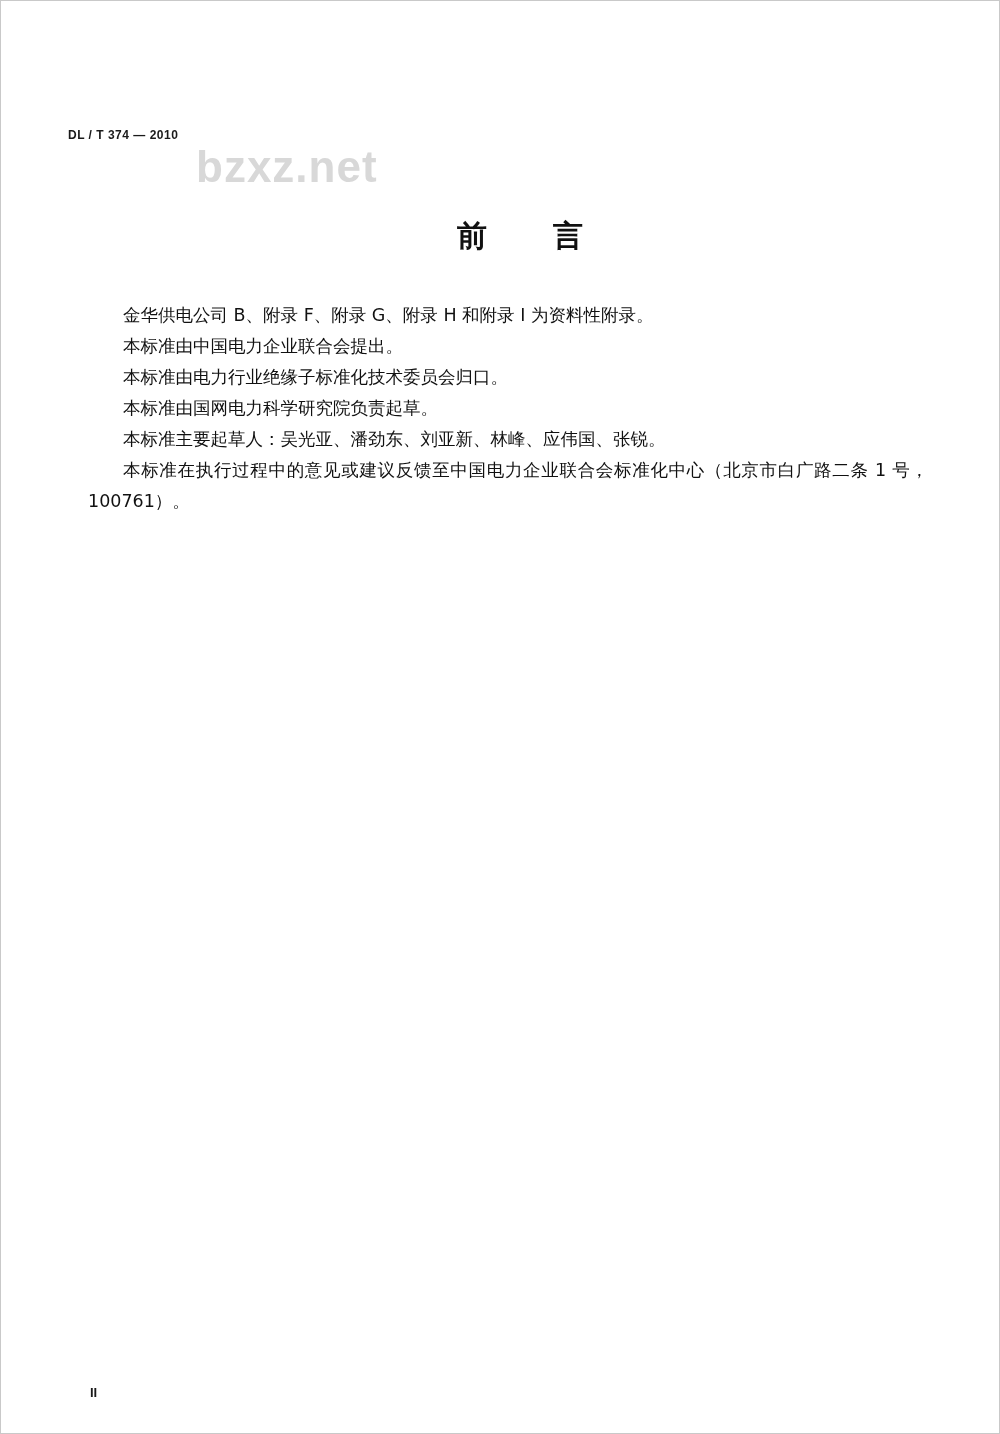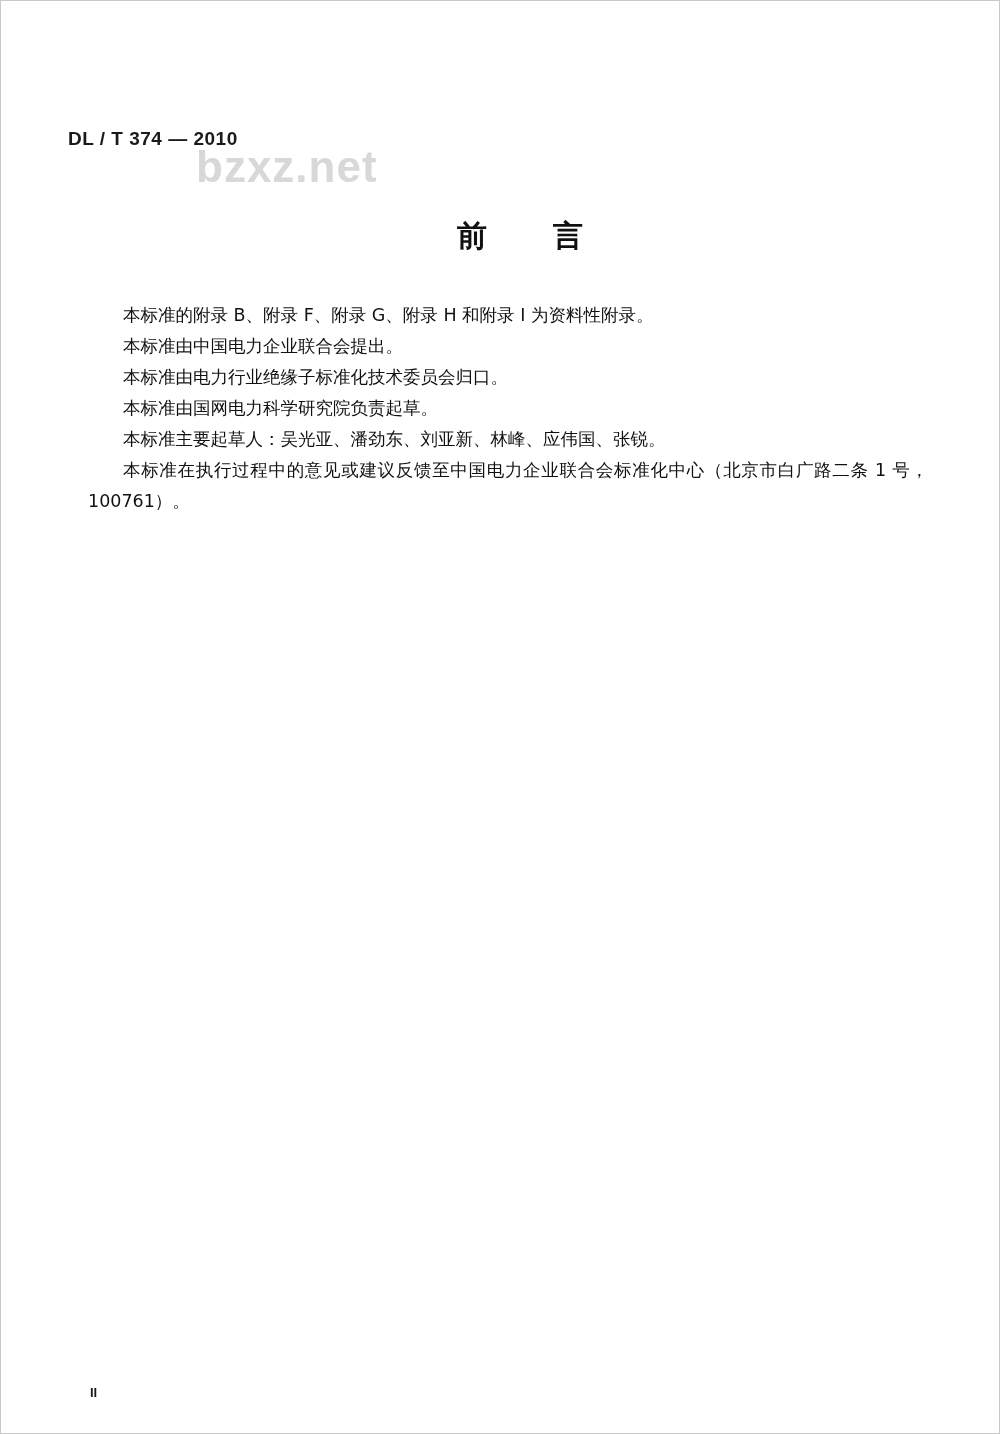--- a/index.html
+++ b/index.html
@@ -22,21 +22,21 @@
     left: 0; top: 0; right: 0; bottom: 0;
     border: 1px solid #c9c9c9;
     pointer-events: none;
   }
   .std-code {
     position: absolute;
     left: 68px;
     top: 128px;
     font-family: "Liberation Sans", sans-serif;
     font-weight: bold;
-    font-size: 19px;
+    font-size: 12px;
     letter-spacing: 0.5px;
     color: #1a1a1a;
     white-space: nowrap;
   }
   .watermark {
     position: absolute;
     left: 196px;
     top: 142px;
     font-family: "Liberation Sans", sans-serif;
     font-weight: bold;
@@ -92,21 +92,21 @@
 <div class="page">
   <div class="page-border"></div>
 
   <div class="std-code">DL / T 374 — 2010</div>
 
   <div class="watermark">bzxz.net</div>
 
   <div class="doc-title">前　言</div>
 
   <div class="body-block">
-    <p class="para">本标准的附录 B、附录 F、附录 G、附录 H 和附录 I 为资料性附录。</p>
+    <p class="para">金华供电公司 B、附录 F、附录 G、附录 H 和附录 I 为资料性附录。</p>
     <p class="para">本标准由中国电力企业联合会提出。</p>
     <p class="para">本标准由电力行业绝缘子标准化技术委员会归口。</p>
     <p class="para">本标准由国网电力科学研究院负责起草。</p>
     <p class="para">本标准主要起草人：吴光亚、潘劲东、刘亚新、林峰、应伟国、张锐。</p>
     <p class="para">本标准在执行过程中的意见或建议反馈至中国电力企业联合会标准化中心（北京市白广路二条 1 号，100761）。</p>
   </div>
 
   <div class="page-number">II</div>
 </div>
 

